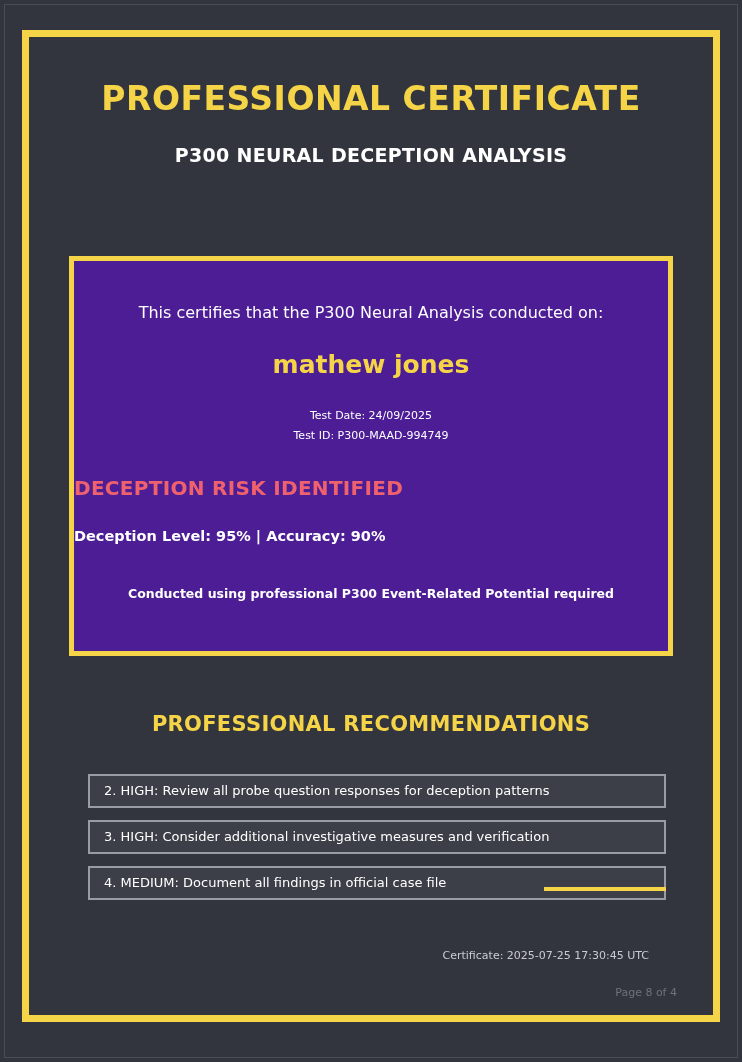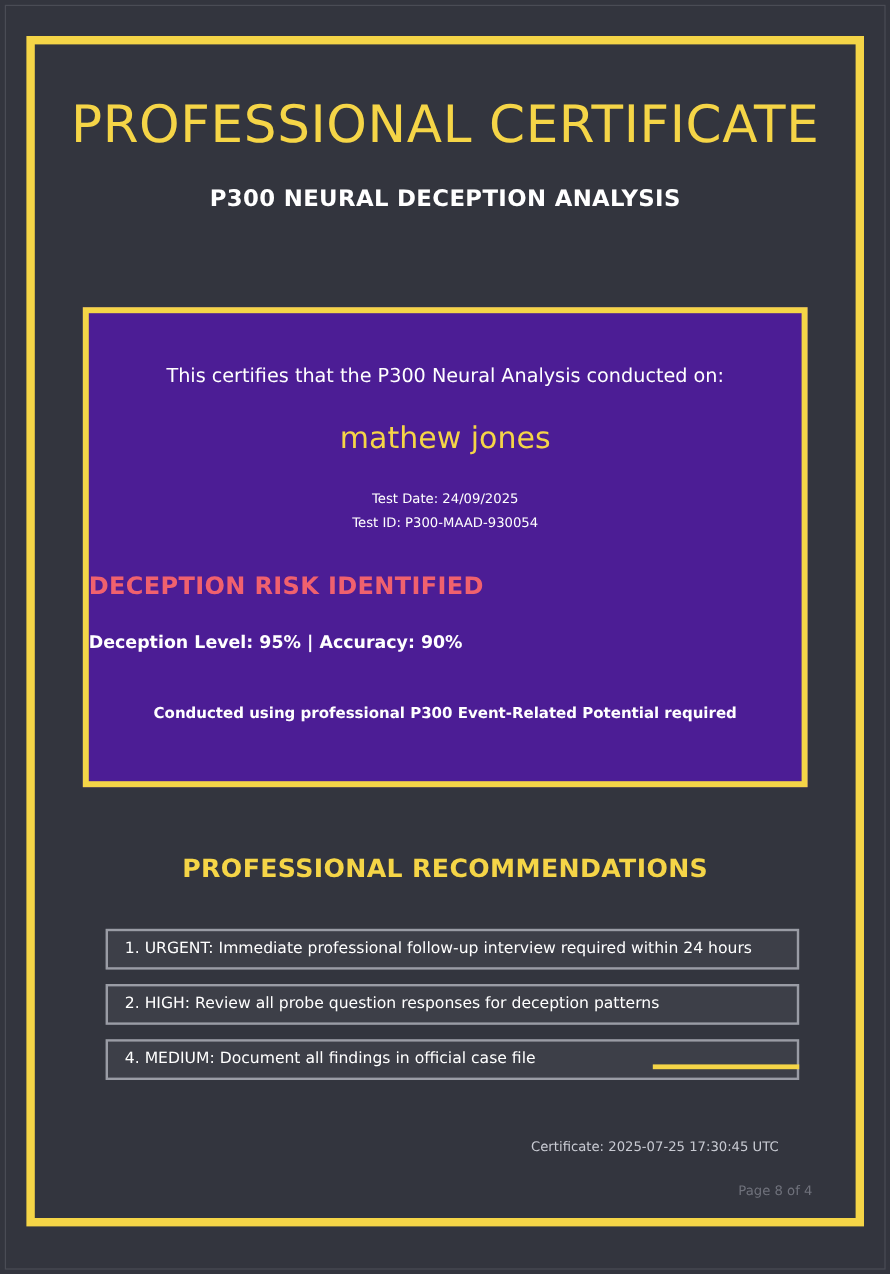--- a/index.html
+++ b/index.html
@@ -45,22 +45,22 @@
     position: absolute;
     left: 0; top: 0;
     width: 100%; height: 100%;
     box-sizing: border-box;
     padding: 0 18px;
   }
   .cert-title {
     margin-top: 42px;
     text-align: center;
     color: #f5d547;
-    font-size: 43px;
-    font-weight: normal;
+    font-size: 33px;
+    font-weight: bold;
     letter-spacing: 0.5px;
   }
   .cert-subtitle {
     margin-top: 26px;
     text-align: center;
     color: #ffffff;
     font-size: 19px;
     font-weight: bold;
     letter-spacing: 0.3px;
   }
@@ -78,21 +78,21 @@
   .certifies-line {
     margin-top: 42px;
     text-align: center;
     font-size: 16px;
     color: #ffffff;
   }
   .subject-name {
     margin-top: 28px;
     text-align: center;
     font-size: 25px;
-    font-weight: normal;
+    font-weight: bold;
     color: #f5d547;
   }
   .meta-line {
     margin-top: 30px;
     text-align: center;
     font-size: 11px;
     font-weight: normal;
     color: #ffffff;
   }
   .meta-line.second {
@@ -183,31 +183,31 @@
   <div class="gold-frame">
     <div class="inner-area">
 
       <div class="cert-title">PROFESSIONAL CERTIFICATE</div>
       <div class="cert-subtitle">P300 NEURAL DECEPTION ANALYSIS</div>
 
       <div class="detail-box">
         <div class="certifies-line">This certifies that the P300 Neural Analysis conducted on:</div>
         <div class="subject-name">mathew jones</div>
         <div class="meta-line">Test Date: 24/09/2025</div>
-        <div class="meta-line second">Test ID: P300-MAAD-930054</div>
+        <div class="meta-line second">Test ID: P300-MAAD-994749</div>
         <div class="risk-banner">DECEPTION RISK IDENTIFIED</div>
         <div class="levels-line">Deception Level: 95% | Accuracy: 90%</div>
         <div class="method-line">Conducted using professional P300 Event-Related Potential required</div>
       </div>
 
       <div class="recs-title">PROFESSIONAL RECOMMENDATIONS</div>
 
       <div class="recs-list">
-        <div class="rec-item">1. URGENT: Immediate professional follow-up interview required within 24 hours</div>
         <div class="rec-item">2. HIGH: Review all probe question responses for deception patterns</div>
+        <div class="rec-item">3. HIGH: Consider additional investigative measures and verification</div>
         <div class="rec-item">4. MEDIUM: Document all findings in official case file</div>
       </div>
 
       <div class="accent-bar"></div>
 
       <div class="cert-stamp">Certificate: 2025-07-25 17:30:45 UTC</div>
 
       <div class="page-number">Page 8 of 4</div>
 
     </div>

